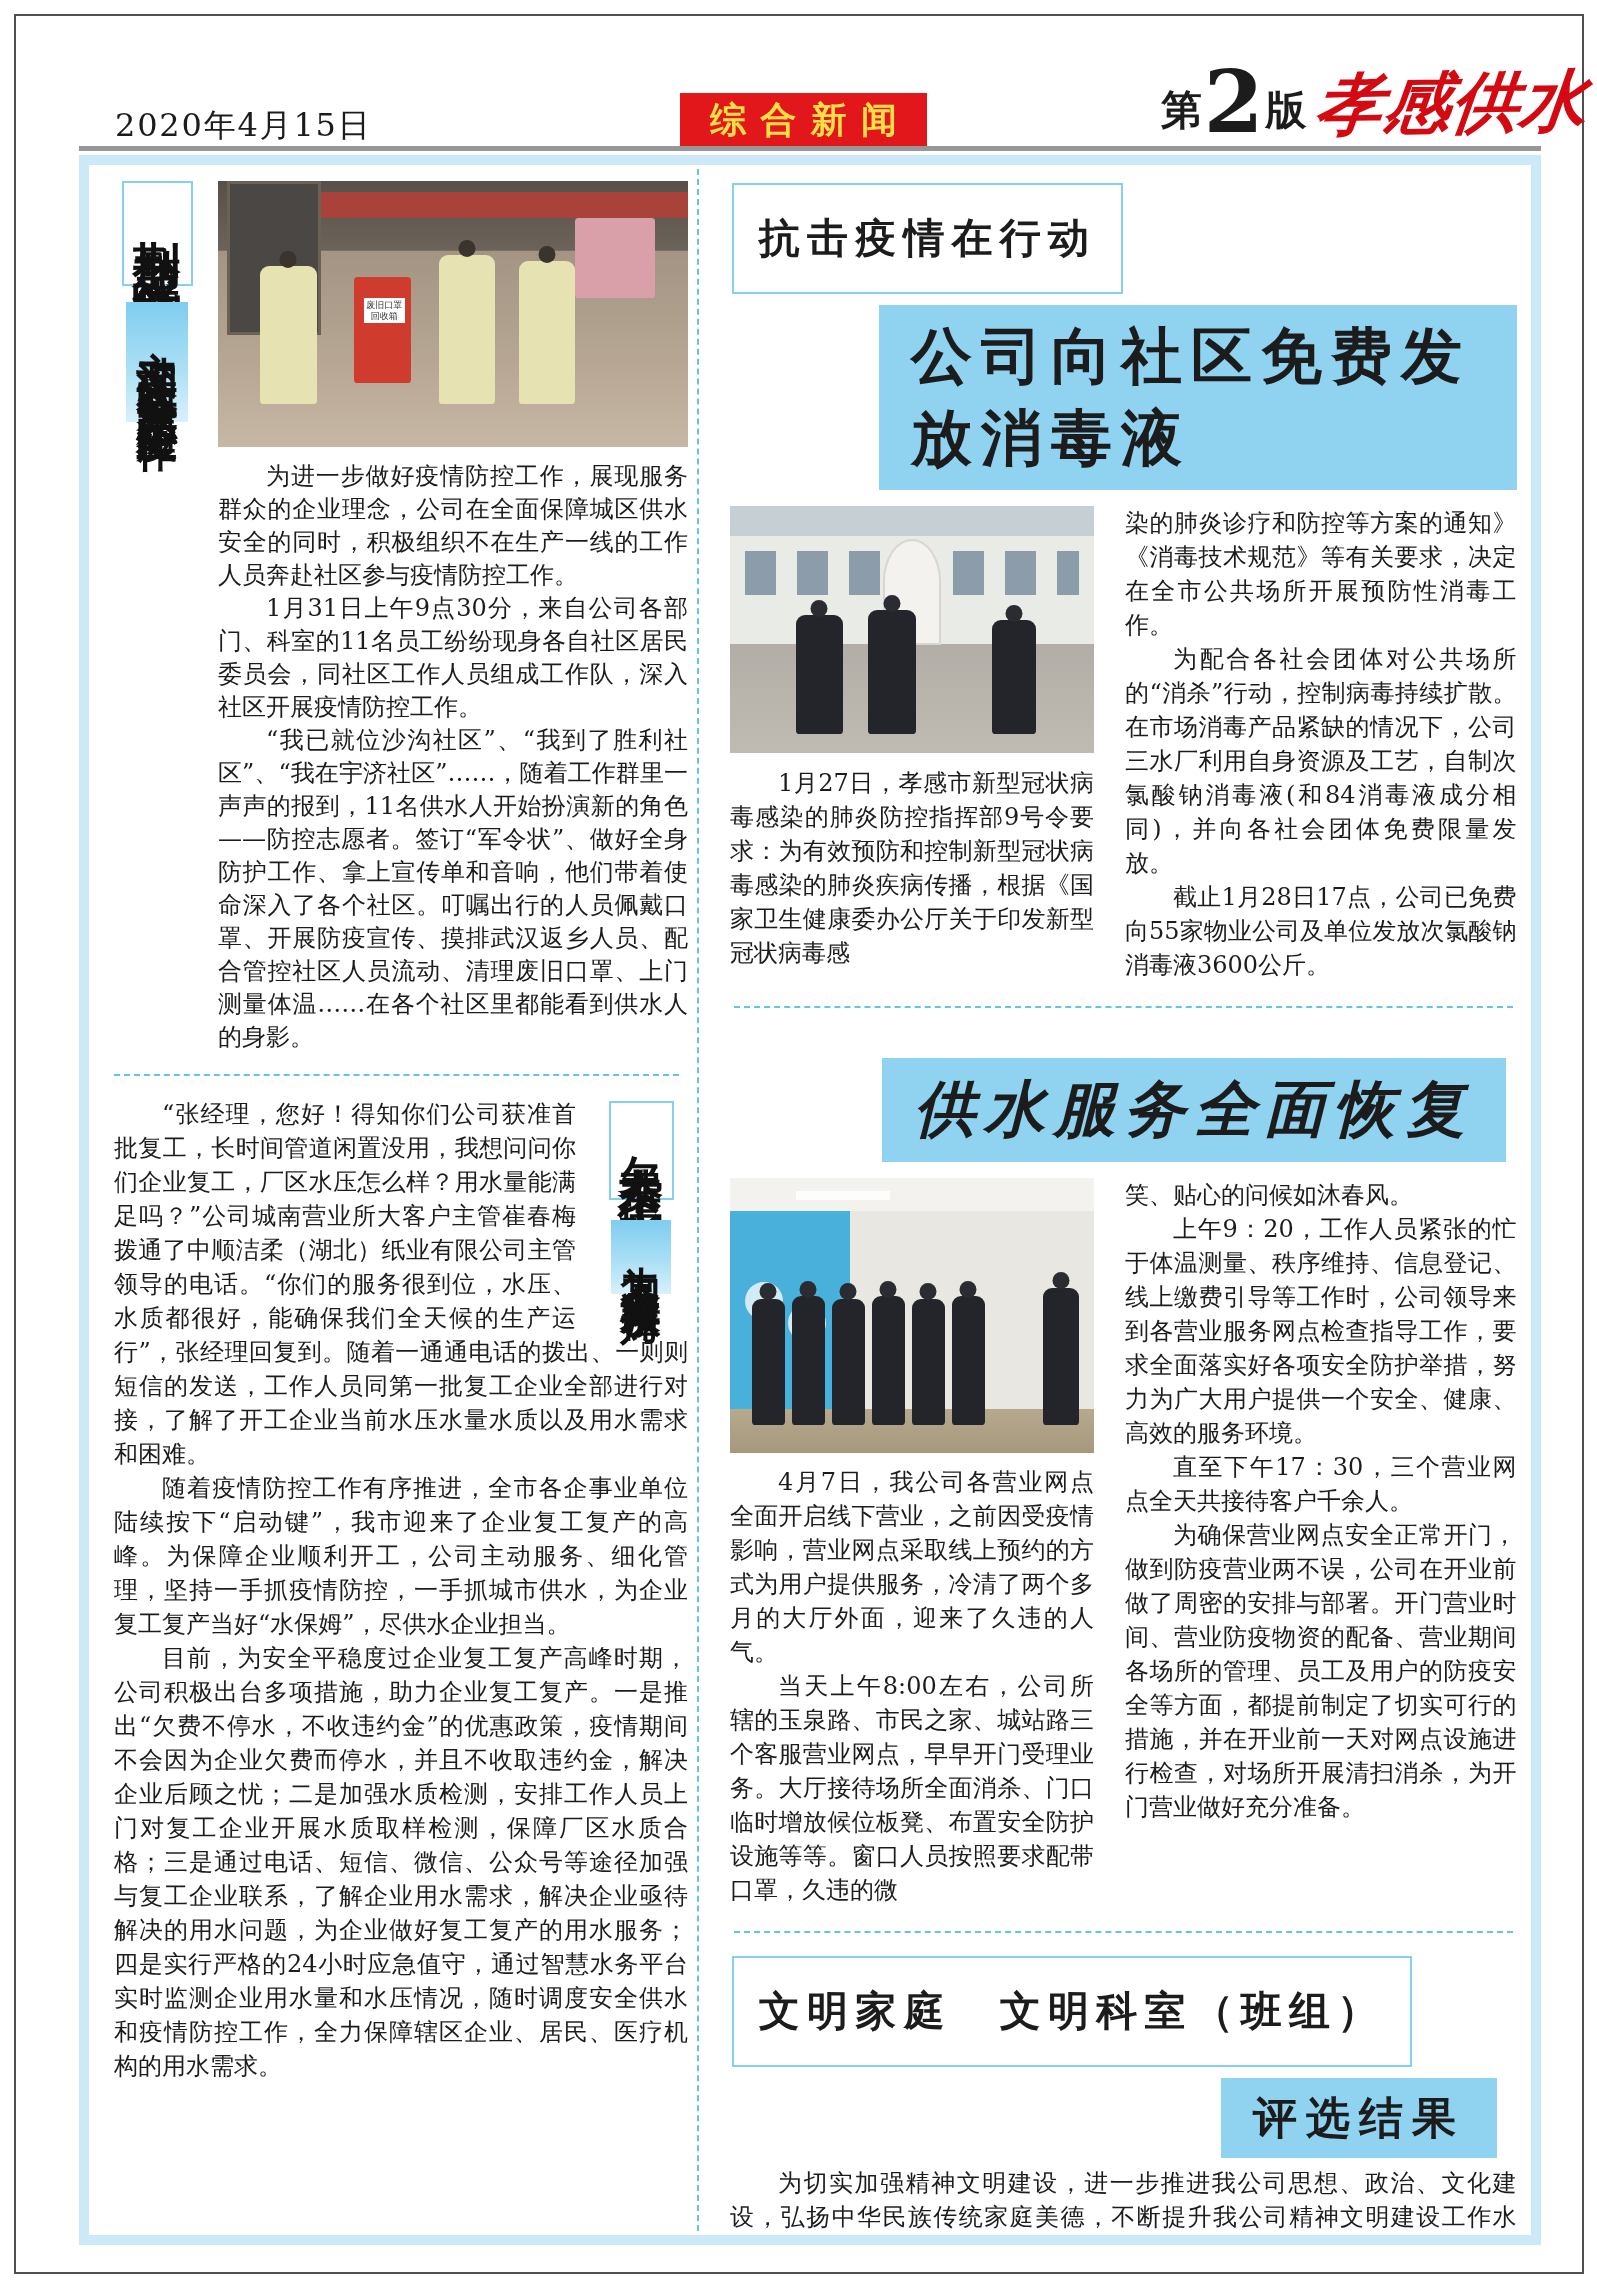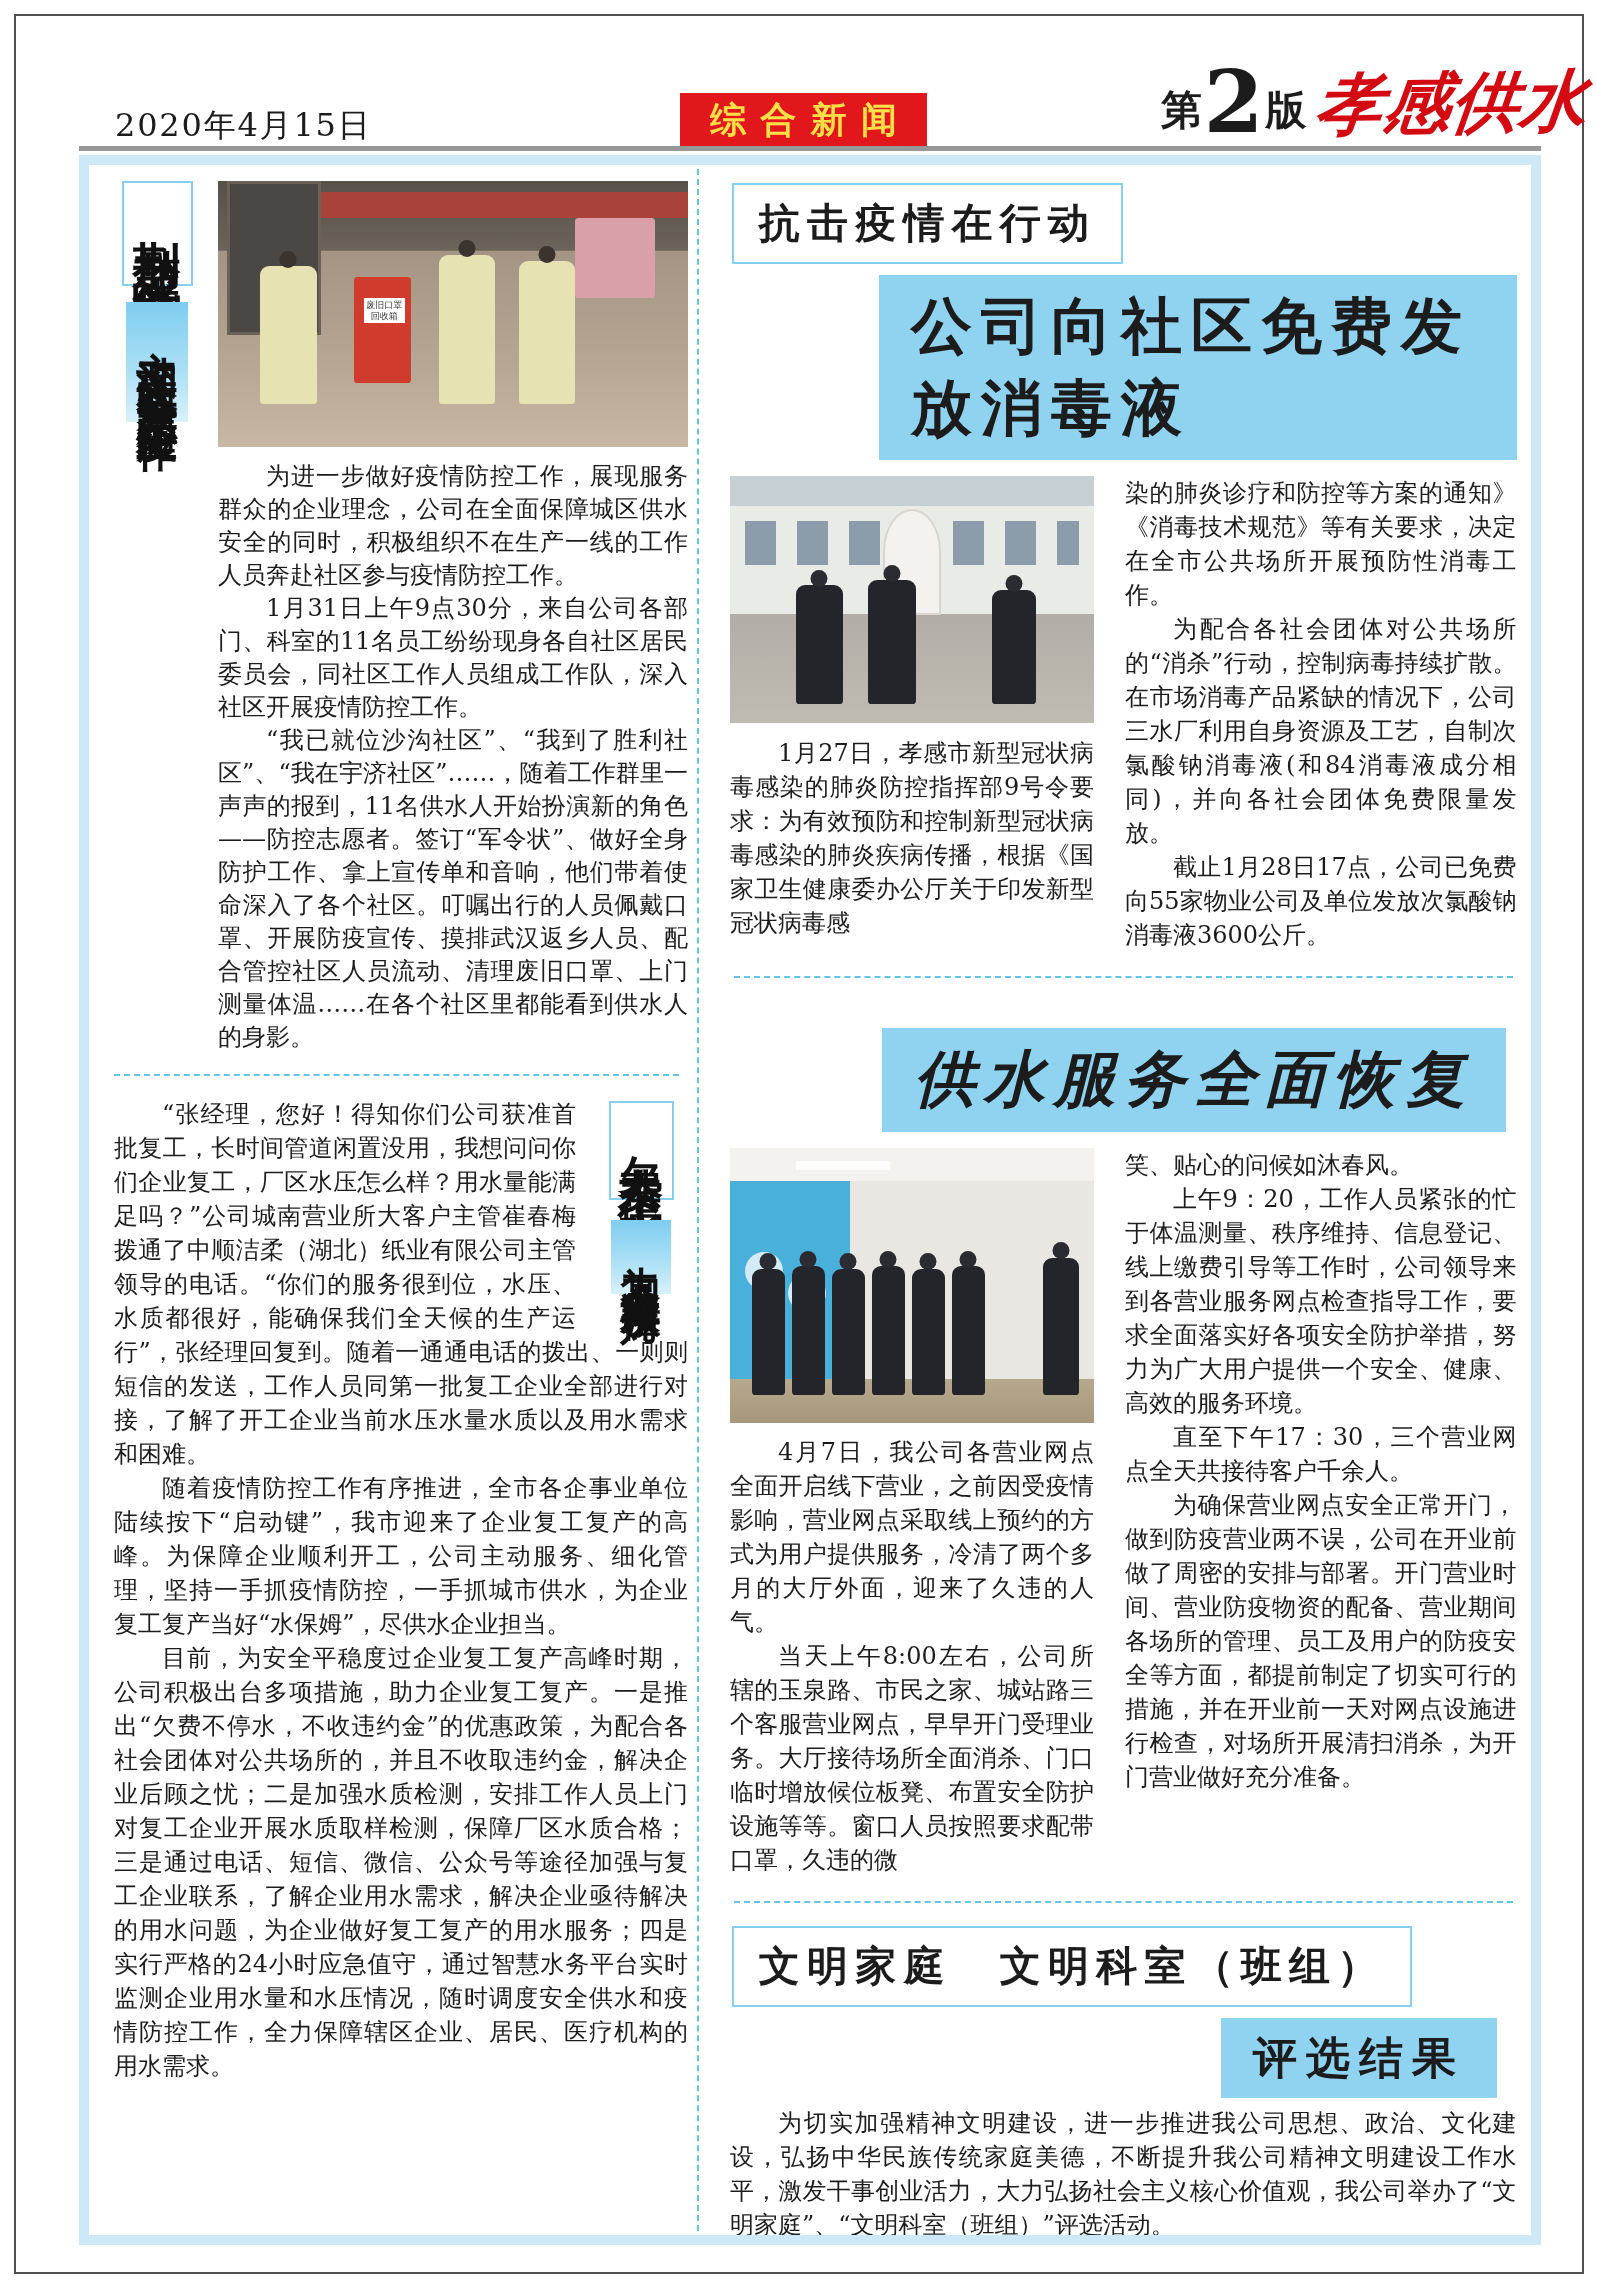--- a/index.html
+++ b/index.html
@@ -59,21 +59,21 @@
   .a1{display:flex;gap:18px;}
   .a1-main{flex:1;min-width:0;}
   .sep-left{border-top:2.7px dashed #63c4e9;margin:20px 9px 21.6px 0;}
   .a2{overflow:hidden;}
   .a2 .p{line-height:34px;}
 
   
   .eyebrow{
     display:inline-block;border:2.7px solid #85d0f0;background:#fff;
     font-family:"Liberation Sans",sans-serif;font-weight:800;font-size:41px;
-    letter-spacing:7.2px;padding:11px 25px;margin-left:1.8px;
+    letter-spacing:7.2px;padding:26px 25px;margin-left:1.8px;
   }
   .headline{
     display:inline-block;background:#8fd3f0;
     font-family:"Liberation Sans",sans-serif;font-weight:800;font-size:61px;
     letter-spacing:9px;padding:10.8px 32px;margin-top:10.8px;
   }
   .hl-a{margin-left:149px;}
   .hl-b{margin-left:152px;font-style:italic;}
   .hl-c{margin-left:491px;font-size:44px;}
   .cols{display:flex;gap:31px;margin-top:16px;}
@@ -161,21 +161,21 @@
 
       <div class="sep-left"></div>
 
       <div class="a2">
         <div class="rail2">
           <div class="vbox vbox--outline">欠费不停水</div>
           <div class="vbox vbox--fill">为复工企业当好水保姆</div>
         </div>
         <p class="p">“张经理，您好！得知你们公司获准首批复工，长时间管道闲置没用，我想问问你们企业复工，厂区水压怎么样？用水量能满足吗？”公司城南营业所大客户主管崔春梅拨通了中顺洁柔（湖北）纸业有限公司主管领导的电话。“你们的服务很到位，水压、水质都很好，能确保我们全天候的生产运行”，张经理回复到。随着一通通电话的拨出、一则则短信的发送，工作人员同第一批复工企业全部进行对接，了解了开工企业当前水压水量水质以及用水需求和困难。</p>
         <p class="p">随着疫情防控工作有序推进，全市各企事业单位陆续按下“启动键”，我市迎来了企业复工复产的高峰。为保障企业顺利开工，公司主动服务、细化管理，坚持一手抓疫情防控，一手抓城市供水，为企业复工复产当好“水保姆”，尽供水企业担当。</p>
-        <p class="p">目前，为安全平稳度过企业复工复产高峰时期，公司积极出台多项措施，助力企业复工复产。一是推出“欠费不停水，不收违约金”的优惠政策，为配合各社会团体对公共场所的，并且不收取违约金，解决企业后顾之忧；二是加强水质检测，安排工作人员上门对复工企业开展水质取样检测，保障厂区水质合格；三是通过电话、短信、微信、公众号等途径加强与复工企业联系，了解企业用水需求，解决企业亟待解决的用水问题，为企业做好复工复产的用水服务；四是实行严格的24小时应急值守，通过智慧水务平台实时监测企业用水量和水压情况，随时调度安全供水和疫情防控工作，全力保障辖区企业、居民、医疗机构的用水需求。</p>
+        <p class="p">目前，为安全平稳度过企业复工复产高峰时期，公司积极出台多项措施，助力企业复工复产。一是推出“欠费不停水，不收违约金”的优惠政策，疫情期间不会因为企业欠费而停水，并且不收取违约金，解决企业后顾之忧；二是加强水质检测，安排工作人员上门对复工企业开展水质取样检测，保障厂区水质合格；三是通过电话、短信、微信、公众号等途径加强与复工企业联系，了解企业用水需求，解决企业亟待解决的用水问题，为企业做好复工复产的用水服务；四是实行严格的24小时应急值守，通过智慧水务平台实时监测企业用水量和水压情况，随时调度安全供水和疫情防控工作，全力保障辖区企业、居民、医疗机构的用水需求。</p>
       </div>
 
     </div>
 
     <div class="v-divider"></div>
 
     <div class="col-right">
 
       <div>
         <div class="eyebrow">抗击疫情在行动</div><br>

